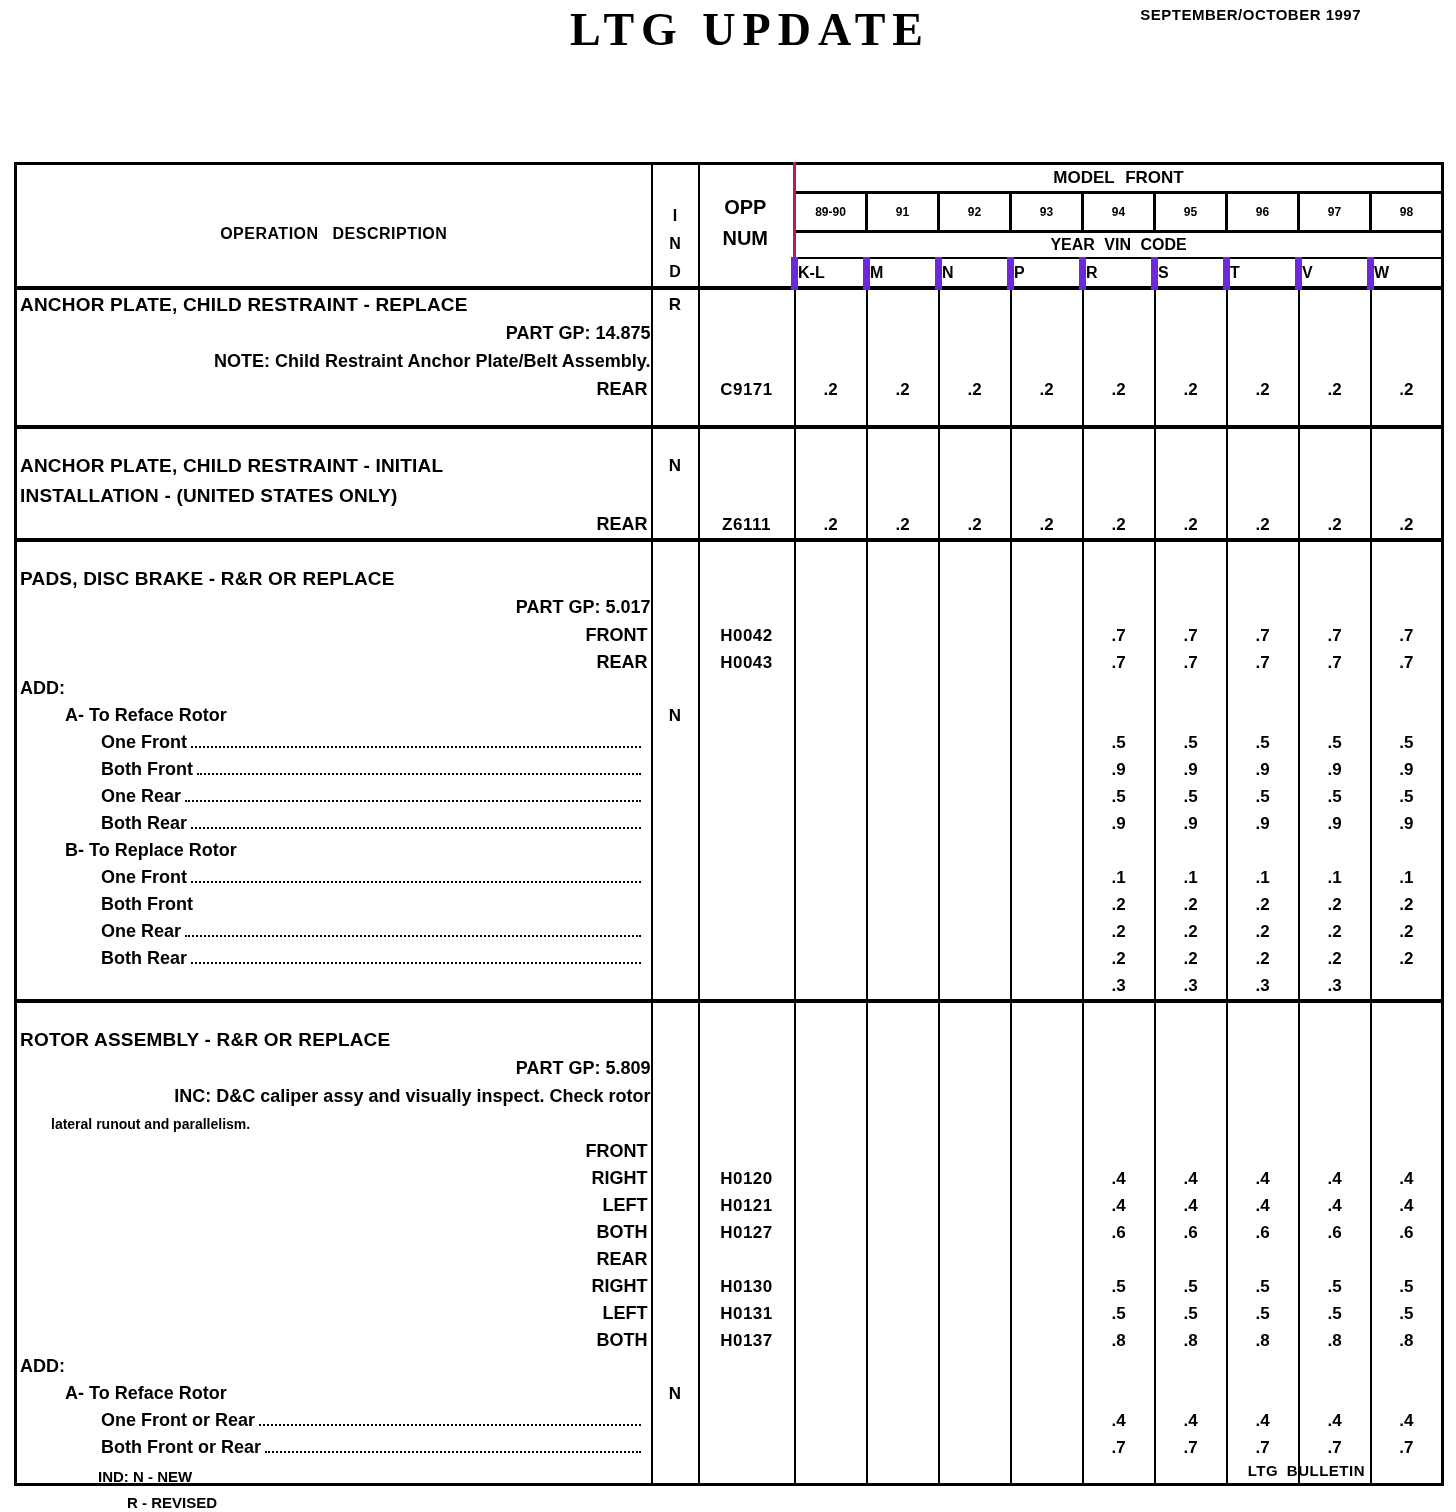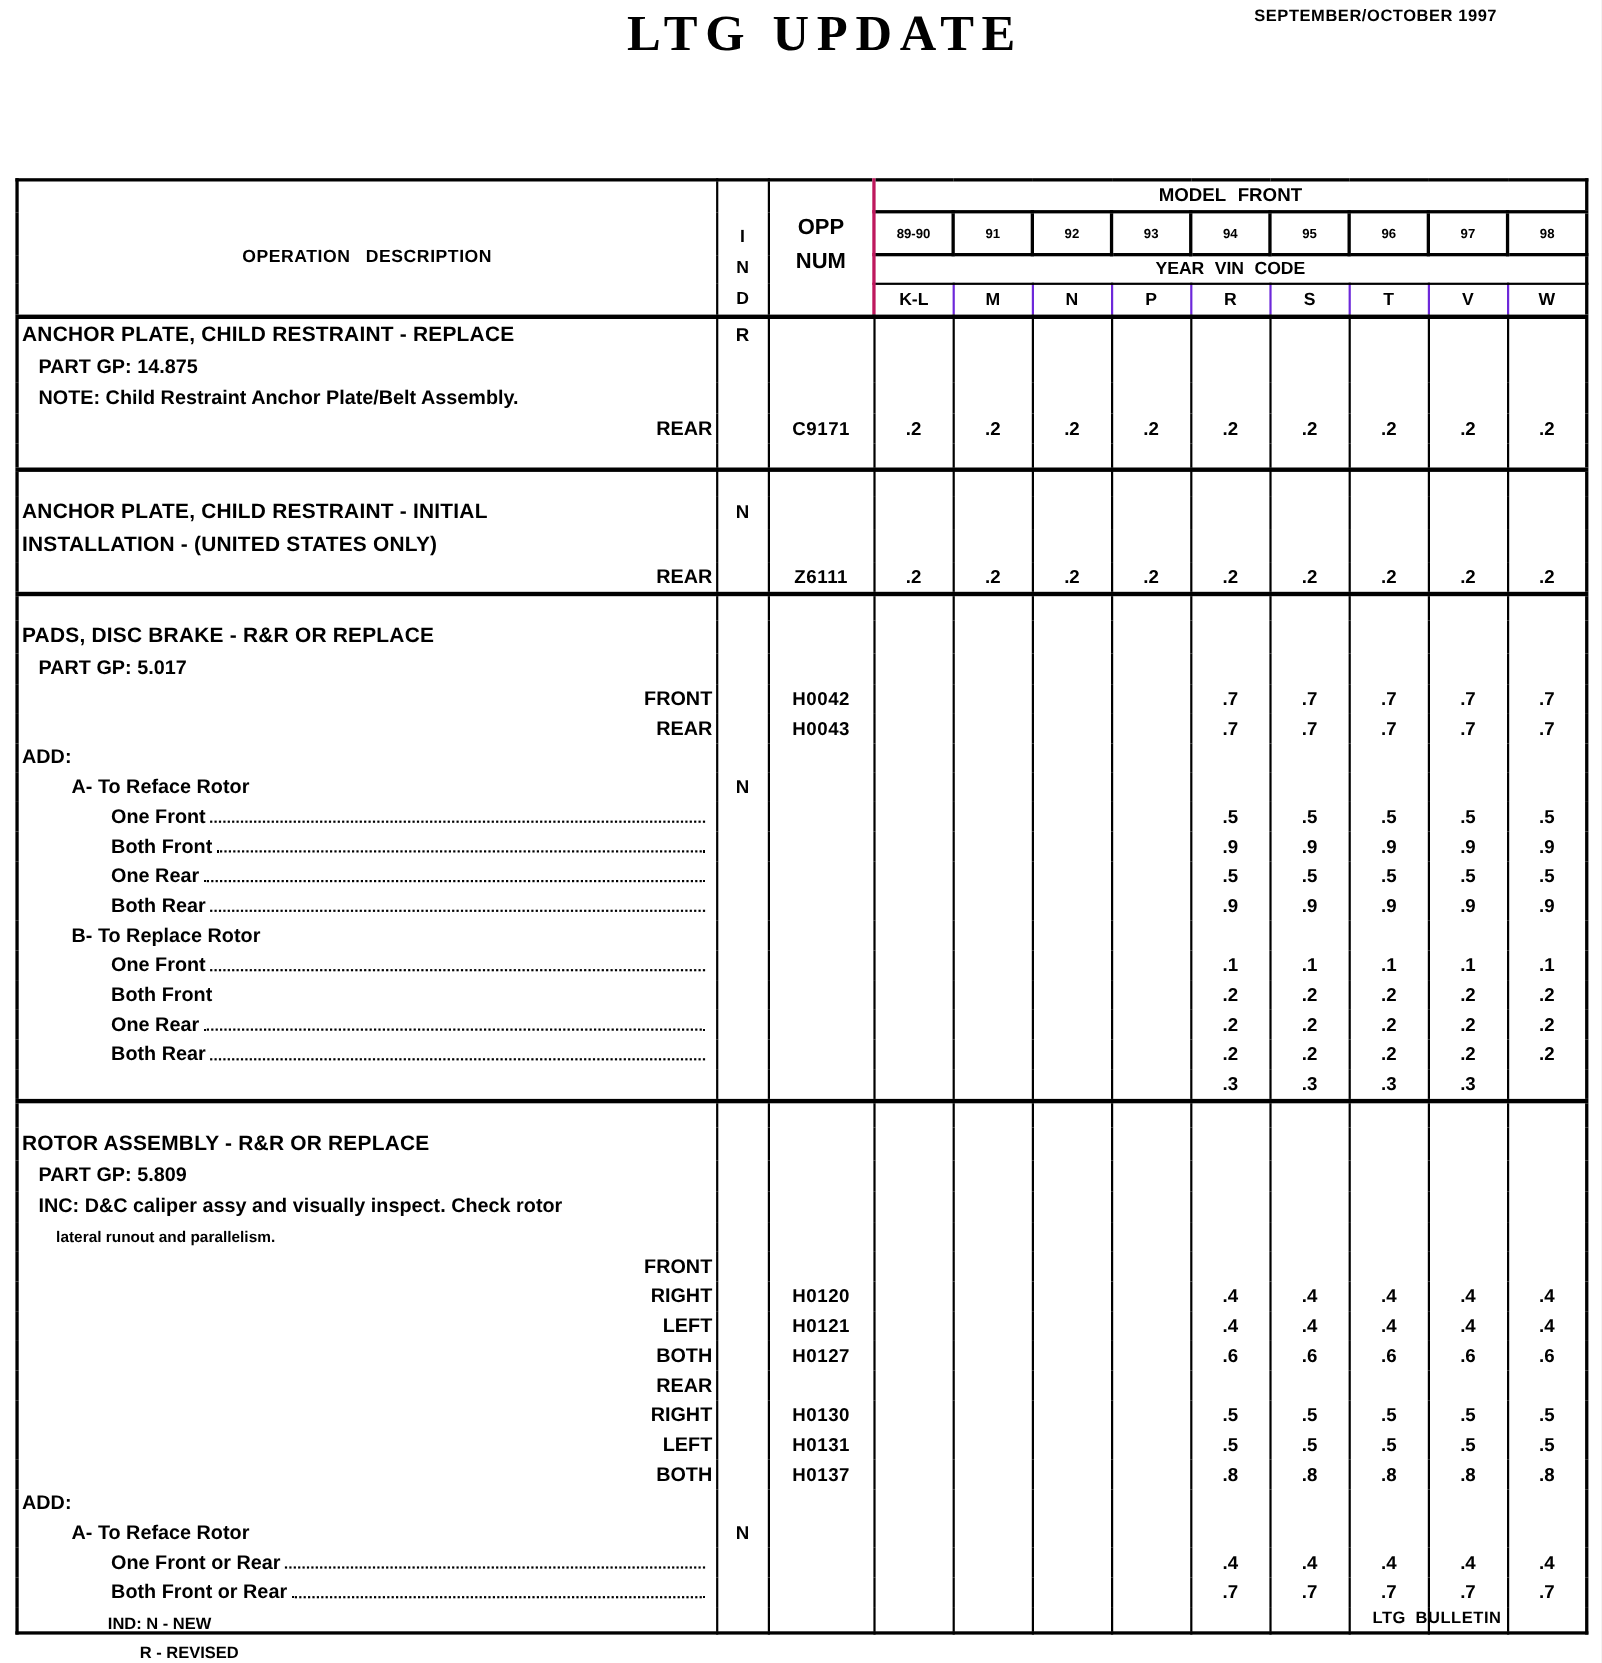--- a/index.html
+++ b/index.html
@@ -47,38 +47,38 @@
   .h-ind .st + .st{margin-top:12px;}
   .h-opp{border-right:3px solid #be185d;font-size:20px;padding-top:32px;vertical-align:top;}
   .h-opp .st{display:block;text-align:center;line-height:1;}
   .h-opp .st + .st{margin-top:11px;}
   .h-my{border-bottom:3px solid #000;height:26px;text-align:center;font-size:17px;word-spacing:6px;}
   .year-cell{
     border:3px solid #000;height:36px;
     text-align:center;font-size:12px;
   }
   .h-vin{border-bottom:2px solid #000;height:24px;text-align:center;font-size:16px;word-spacing:5px;}
-  .vin-cell{border-left:2px solid #6d28d9;height:27px;text-align:center;font-size:16px;}
+  .vin-cell{border-left:7px solid #6d28d9;height:27px;text-align:left;font-size:16px;}
   
   .c-desc{overflow:hidden;}
   .c-ind{border-left:2px solid #000;border-right:2px solid #000;text-align:center;font-size:17px;}
   .c-opp{border-right:2px solid #000;text-align:center;font-size:17px;letter-spacing:0.5px;}
   .c-val{border-left:2px solid #000;text-align:center;font-size:17px;}
   
   tr.r-title  > td{height:30px;}
   tr.r-sub    > td{height:28px;}
   tr.r-sub2   > td{height:27px;}
   tr.r-data   > td{height:27px;}
   tr.r-add    > td{height:26px;}
   tr.r-item1  > td{height:27px;}
   tr.r-item2  > td{height:27px;}
   tr.r-spacer > td{height:22px;}
   .desc-line{display:flex;align-items:flex-end;font-size:18px;line-height:1.1;}
   tr.r-title  .desc-line{padding-left:3px;font-size:19px;letter-spacing:0.2px;}
-  tr.r-sub    .desc-line{padding-left:18px;font-size:18px;}
+  tr.r-sub    .desc-line{padding-left:18px;font-size:18px;justify-content:flex-end;}
   tr.r-sub2   .desc-line{padding-left:34px;font-size:14px;}
   tr.r-add    .desc-line{padding-left:3px;font-size:18px;}
   tr.r-item1  .desc-line{padding-left:48px;font-size:18px;}
   tr.r-item2  .desc-line{padding-left:84px;font-size:18px;}
   tr.r-data   .desc-line{padding-left:3px;}
   .desc-line.right{justify-content:flex-end;padding-right:3px;}
   .leader{
     flex:1 1 auto;
     border-bottom:2px dotted #000;
     margin:0 10px 4px 4px;

